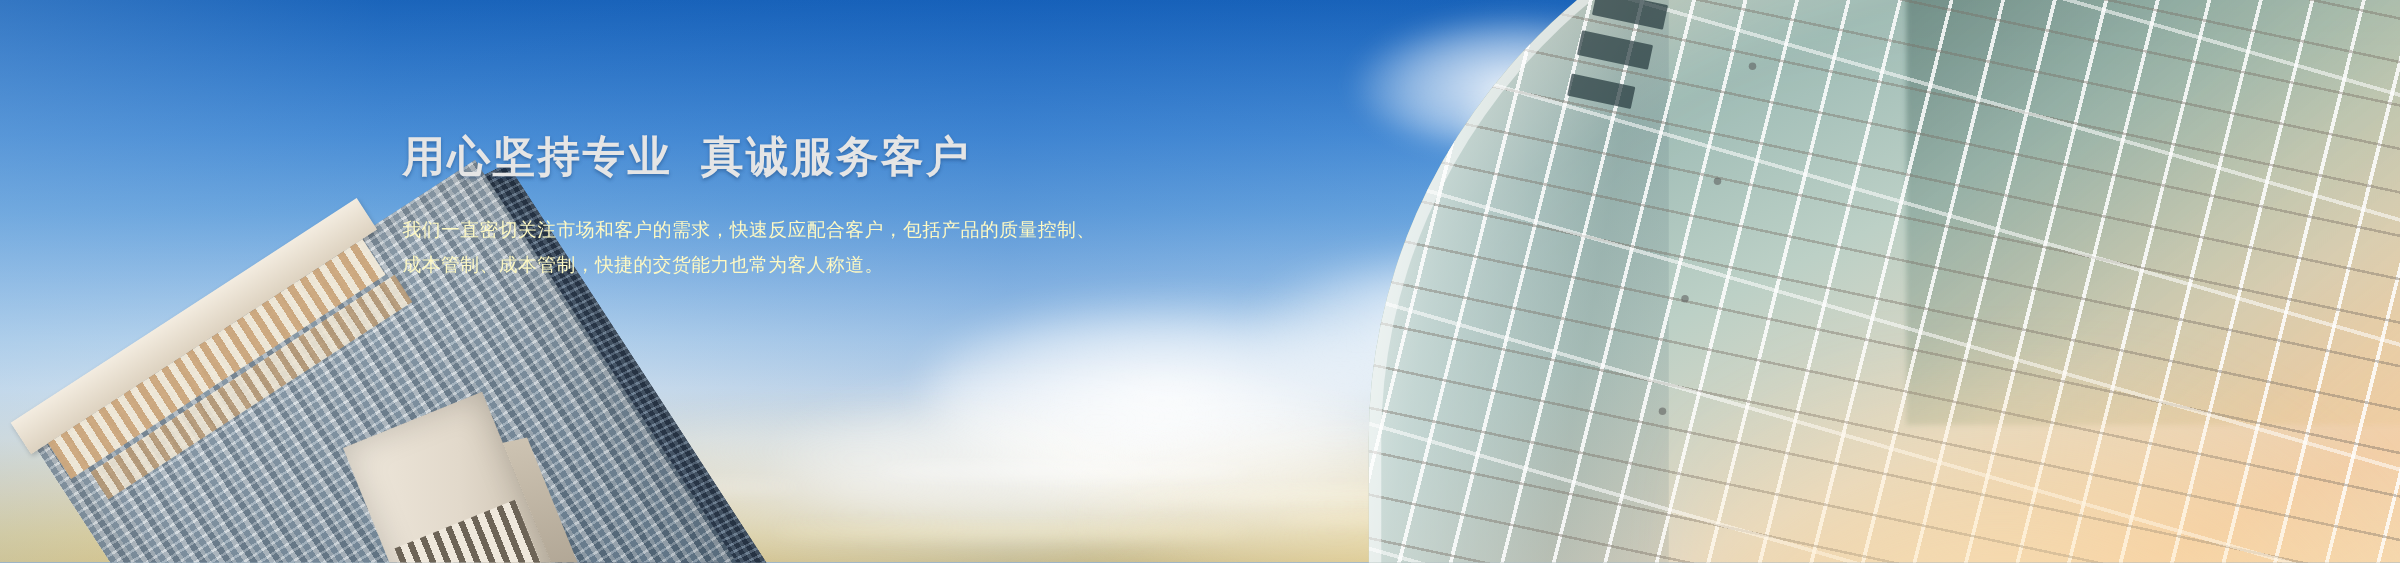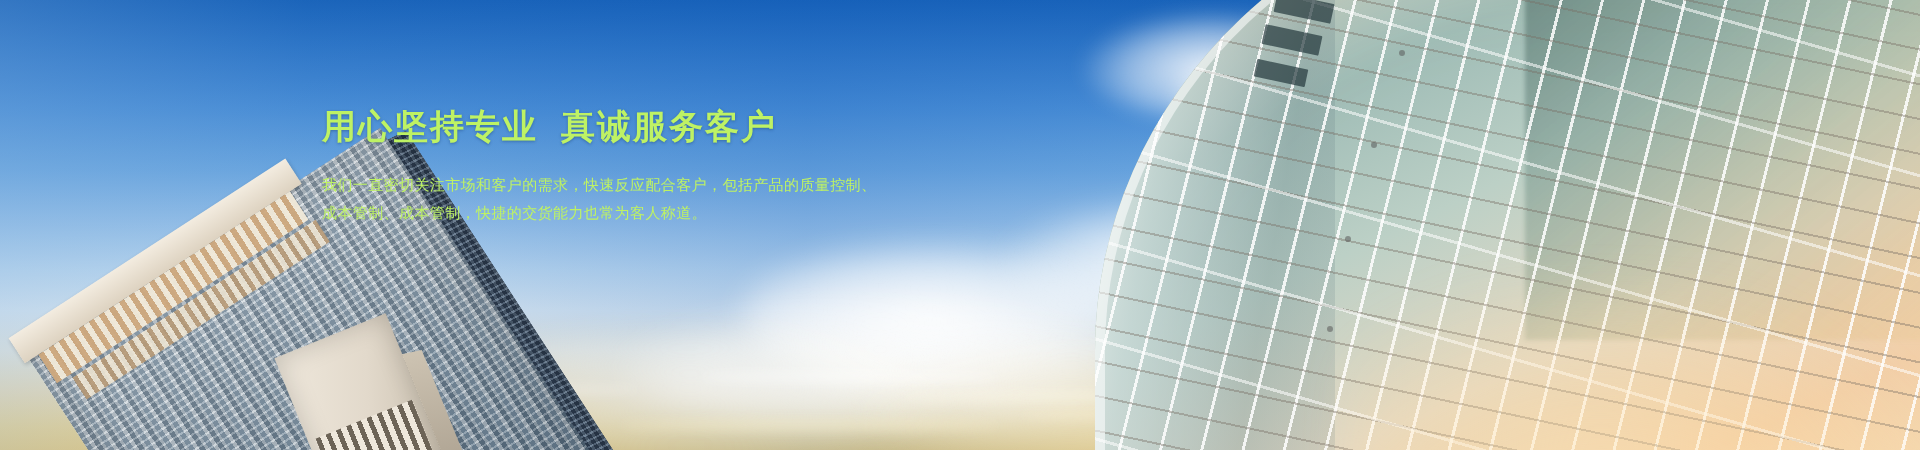--- a/index.html
+++ b/index.html
@@ -262,30 +262,30 @@
 
   
   .copy {
     position:absolute;
     left:322px; top:108px;
     width:560px;
   }
   .headline {
     font-size:34px;
     font-weight:bold;
-    color:#bef264;
+    color:#e5e5e5;
     letter-spacing:2px;
     line-height:1.1;
     text-shadow:0 1px 3px rgba(20,60,110,.45);
     white-space:pre;
   }
   .subcopy { margin-top:26px; }
   .subline {
     font-size:15px;
-    color:#bef264;
+    color:#fef9c3;
     line-height:28px;
     letter-spacing:.4px;
     white-space:pre;
   }
 </style>
 </head>
 <body>
 
 <div class="banner">
 

